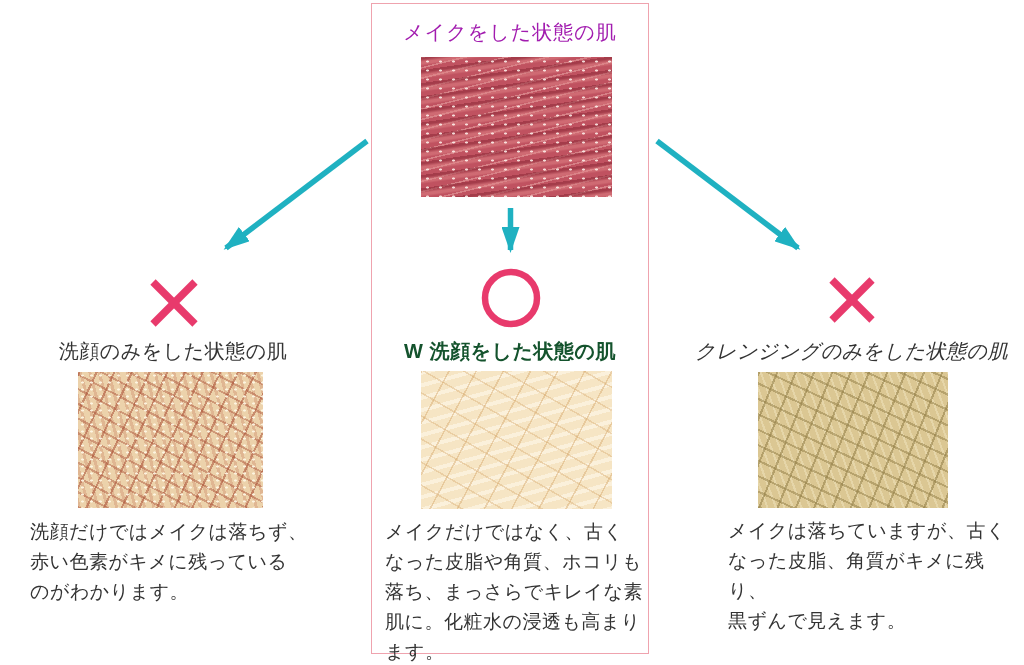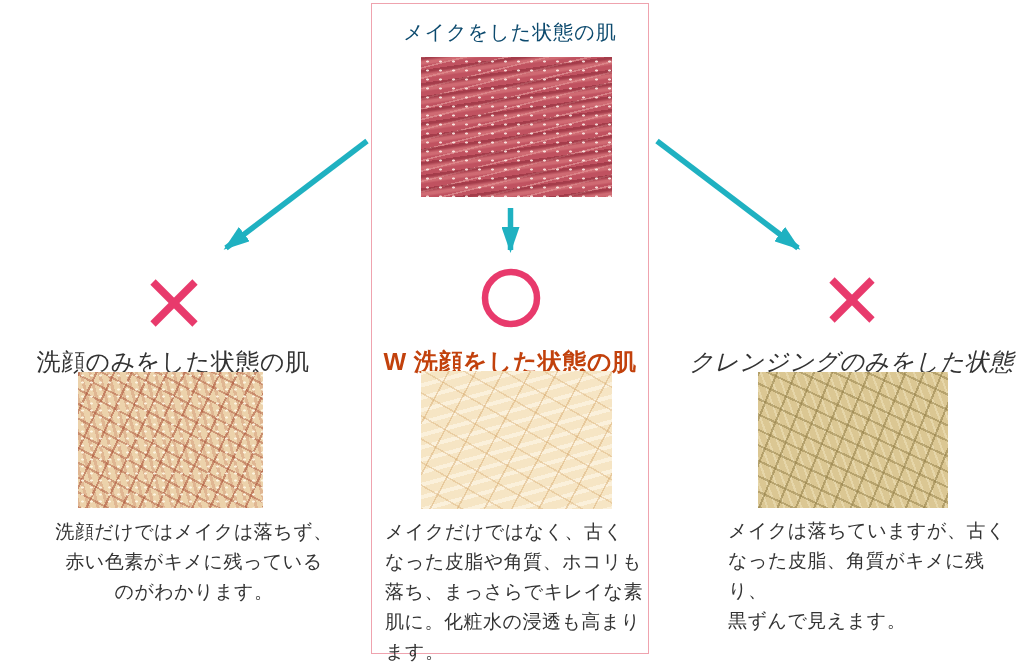--- a/index.html
+++ b/index.html
@@ -8,25 +8,25 @@
     font-family:"Liberation Sans","DejaVu Sans",sans-serif;color:#333;
   }
   
   .pink-box{
     position:absolute;left:371px;top:3px;width:278px;height:651px;
     border:1.5px solid #efa3ae;background:transparent;box-sizing:border-box;
   }
   
   .top-title{
     position:absolute;left:371px;top:19px;width:278px;text-align:center;
-    font-size:20px;letter-spacing:1px;color:#0c4a6e;
+    font-size:20px;letter-spacing:1px;color:#a21caf;
   }
-  .col-title{position:absolute;top:338px;text-align:center;font-size:24px;letter-spacing:0.5px;color:#333;margin-top:8px;}
+  .col-title{position:absolute;top:338px;text-align:center;font-size:20px;letter-spacing:0.5px;color:#333;}
   .col-title.left{left:8px;width:330px;}
-  .col-title.center{left:374px;width:272px;font-weight:bold;color:#c2410c;}
+  .col-title.center{left:374px;width:272px;font-weight:bold;color:#14532d;}
   .col-title.right{left:679px;width:345px;font-style:italic;}
   
   .skin-img{position:absolute;}
   .tex-makeup{
     left:421px;top:57px;width:191px;height:140px;
     background-color:#c05260;
     background-image:
       radial-gradient(rgba(255,244,238,.85) 1px, rgba(255,244,238,0) 2px),
       repeating-linear-gradient(172deg, rgba(141,42,56,.55) 0 2px, rgba(226,136,138,.45) 5px 7px, rgba(141,42,56,0) 9px 13px),
       repeating-linear-gradient(166deg, rgba(255,214,204,.35) 0 1.5px, rgba(255,214,204,0) 1.5px 10px);
@@ -62,21 +62,21 @@
   .arrows{position:absolute;left:0;top:0;pointer-events:none;}
   .mark{position:absolute;}
   .mark.x-left{left:148px;top:277px;}
   .mark.circle-center{left:479px;top:266px;}
   .mark.x-right{left:827px;top:275px;}
   
   .desc{
     position:absolute;top:517px;font-size:19px;line-height:30px;letter-spacing:0.5px;
     color:#333;white-space:pre-line;
   }
-  .desc.left{left:44px;width:300px;text-align:center;}
+  .desc.left{left:30px;width:300px;}
   .desc.center{left:385px;width:258px;}
   .desc.right{left:728px;width:296px;font-family:Liberation Mono, monospace;}
 </style>
 </head>
 <body>
 
 <div class="canvas">
 
   <div class="pink-box"></div>
 

